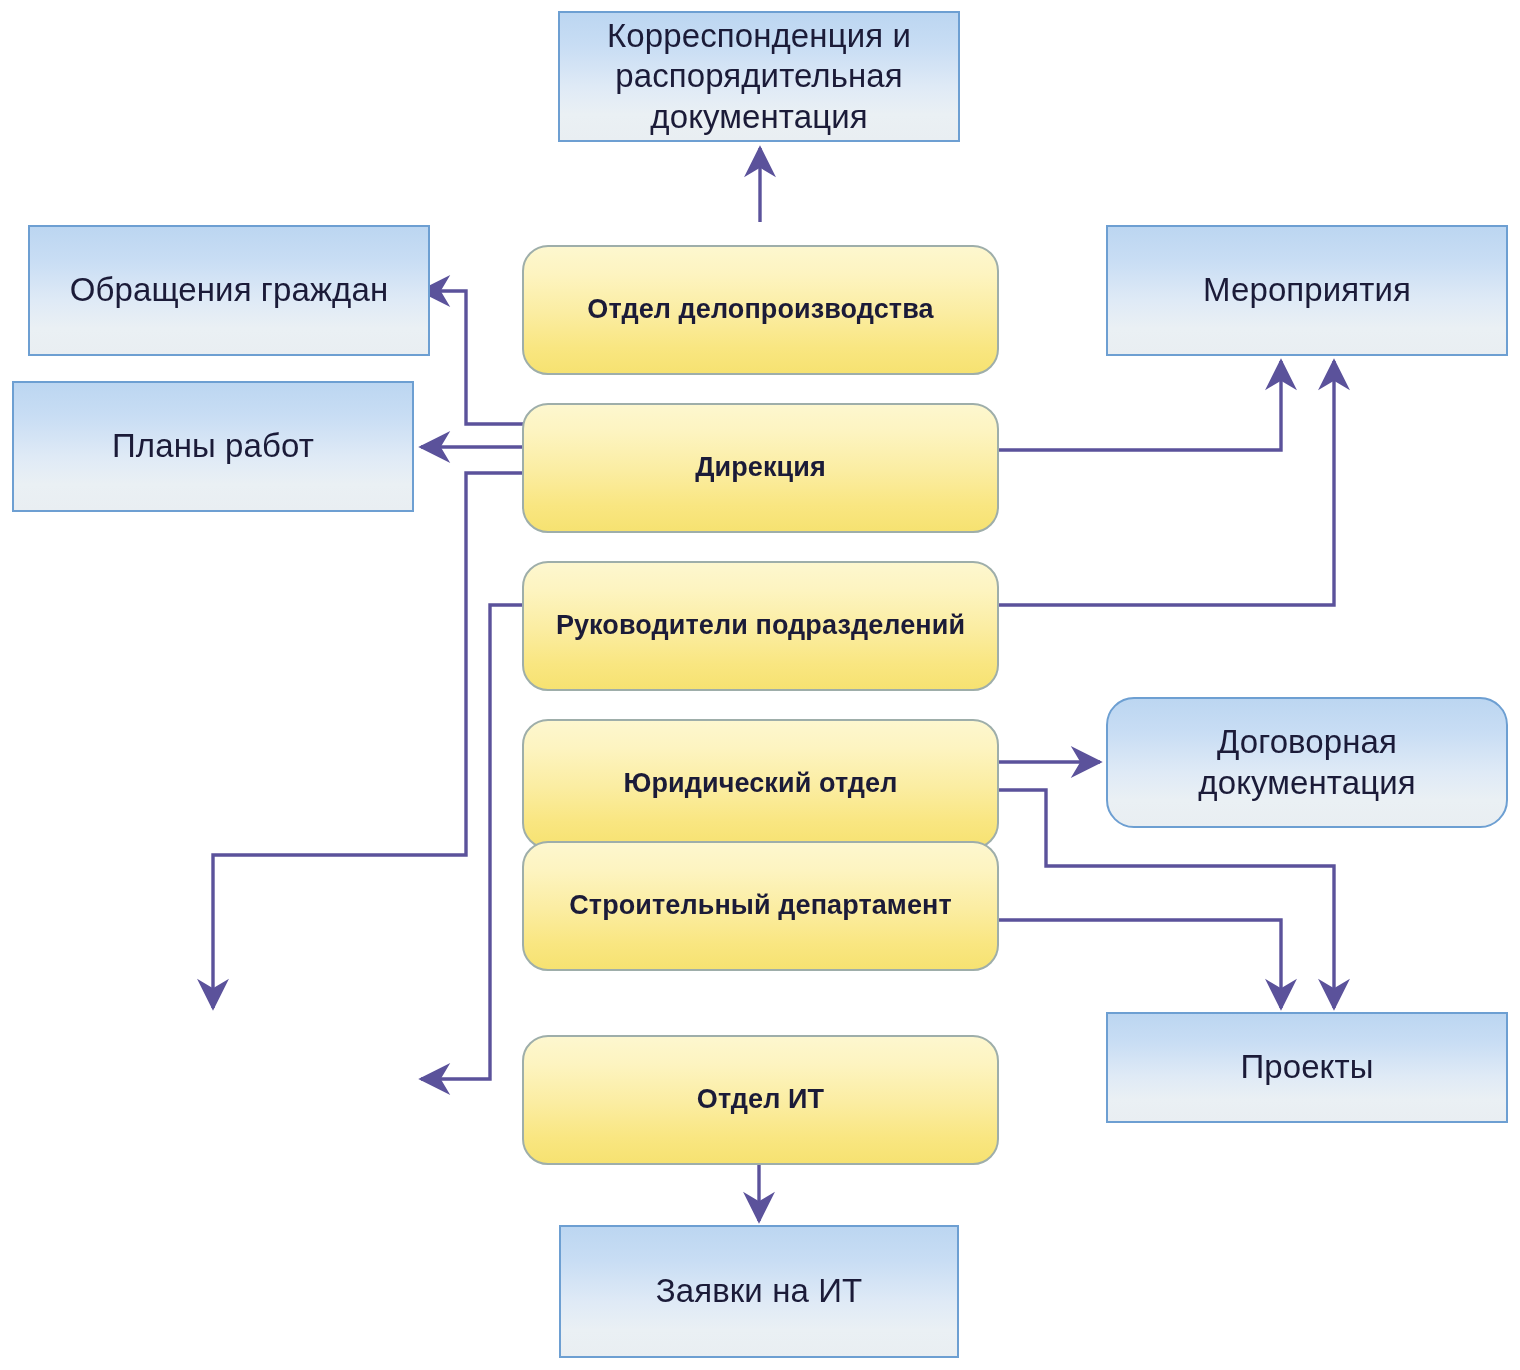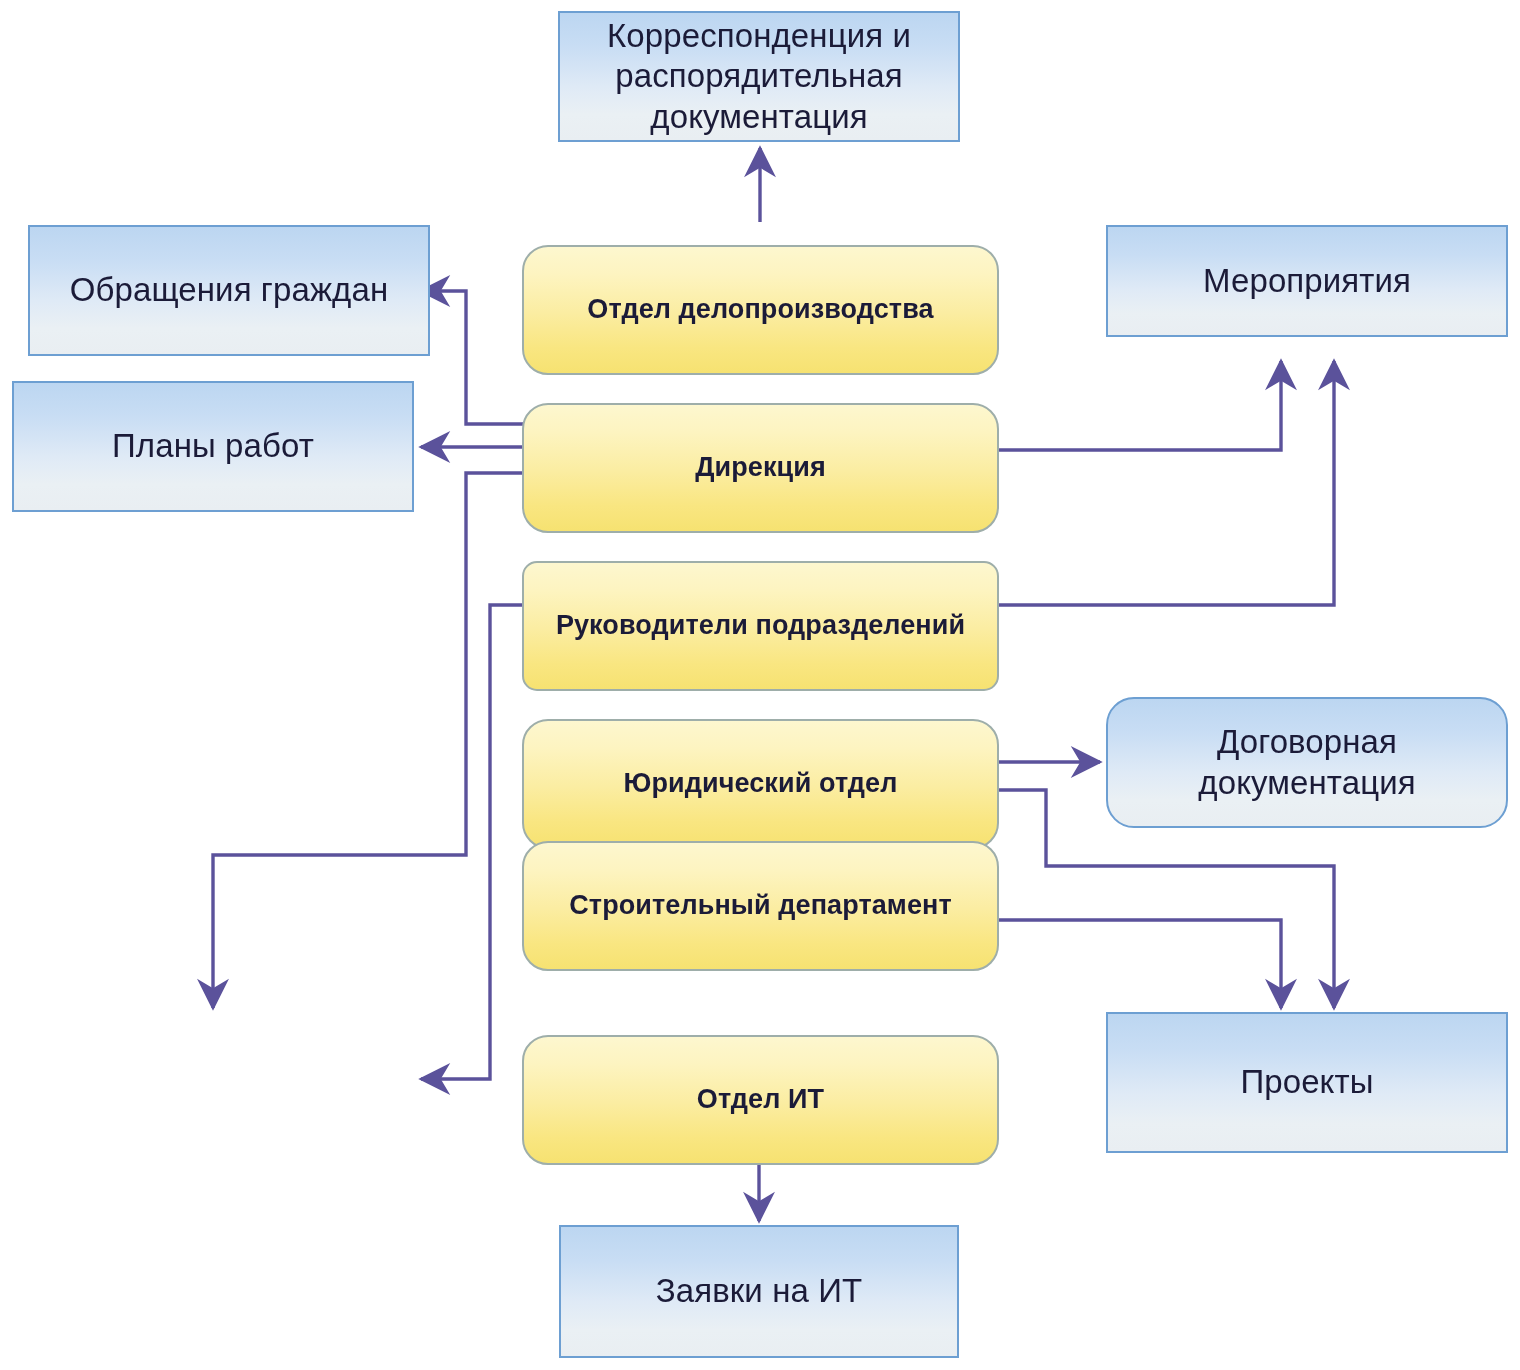--- a/index.html
+++ b/index.html
@@ -106,46 +106,46 @@
   </div>
 
   <div class="node doc" style="left:12px; top:225px; width:402px; height:131px; padding:0 14px;margin-left:16px;">
     <span>Обращения граждан</span>
   </div>
 
   <div class="node doc" style="left:12px; top:381px; width:402px; height:131px; padding:12px 14px;">
     <span>Планы работ</span>
   </div>
 
-  <div class="node doc" style="left:1106px; top:225px; width:402px; height:112px; padding:0 14px;">
+  <div class="node doc" style="left:1106px; top:225px; width:402px; height:131px; padding:0 14px;">
     <span>Мероприятия</span>
   </div>
 
   <div class="node doc" style="left:1106px; top:697px; width:402px; height:131px; padding:0 14px;border-radius:28px;">
     <span>Договорная документация</span>
   </div>
 
 
-  <div class="node doc" style="left:1106px; top:1012px; width:402px; height:141px; padding:0 14px;">
+  <div class="node doc" style="left:1106px; top:1012px; width:402px; height:111px; padding:0 14px;">
     <span>Проекты</span>
   </div>
 
   <div class="node doc" style="left:559px; top:1225px; width:400px; height:133px; padding:0 14px;">
     <span>Заявки на ИТ</span>
   </div>
 
   <div class="node role" style="left:522px; top:224px; width:477px; height:130px; padding:0 26px;">
     <span>Отдел делопроизводства</span>
   </div>
 
   <div class="node role" style="left:522px; top:382px; width:477px; height:130px; padding:0 42px;">
     <span>Дирекция</span>
   </div>
 
-  <div class="node role" style="left:522px; top:540px; width:477px; height:130px; padding:0 26px;border-radius:15px;">
+  <div class="node role" style="left:522px; top:540px; width:477px; height:130px; padding:0 26px;">
     <span>Руководители подразделений</span>
   </div>
 
   <div class="node role" style="left:522px; top:698px; width:477px; height:130px; padding:0 26px;">
     <span>Юридический отдел</span>
   </div>
 
   <div class="node role" style="left:522px; top:820px; width:477px; height:130px; padding:0 26px;">
     <span>Строительный департамент</span>
   </div>

